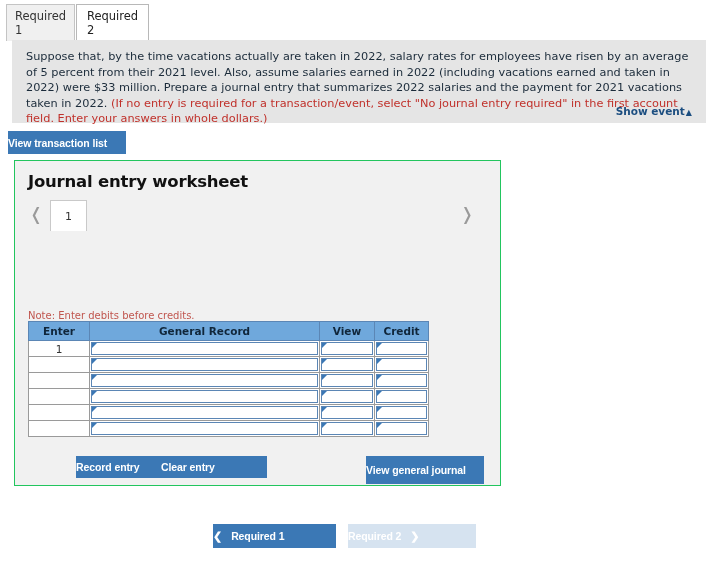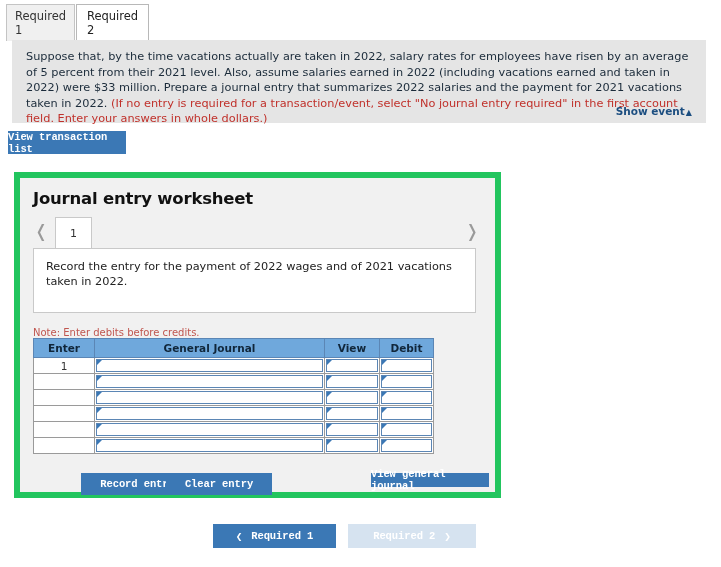--- a/index.html
+++ b/index.html
@@ -82,48 +82,47 @@
     cursor: pointer;
     white-space: nowrap;
   }
   .showless .caret { font-size: 8px; margin-left: 1px; }
 
   
   .btn {
     background: #3b78b5;
     color: #ffffff;
     border: none;
-    font-family: Liberation Mono, monospace;
+    font-family: Liberation Sans, sans-serif;
     font-size: 10.5px;
     font-weight: bold;
     display: flex;
     align-items: center;
-    justify-content: center;
     cursor: pointer;
     box-sizing: border-box;
     letter-spacing: -0.1px;
   }
 
   .view-transaction-btn {
     position: absolute;
     left: 8px;
     top: 131px;
     width: 118px;
     height: 23px;
   }
 
   
   .panel {
     position: absolute;
     left: 14px;
-    top: 172px;
+    top: 160px;
     width: 487px;
     height: 326px;
     background: #f1f1f1;
-    border: 6px solid #22c55e;
+    border: 1px solid #22c55e;
     box-sizing: border-box;
     padding-left: 48px;
   }
   .panel-title {
     position: absolute;
     left: 13px;
     top: 11px;
     font-size: 16.5px;
     font-weight: bold;
     color: #111111;
@@ -262,21 +261,21 @@
     left: 146px;
     top: 295px;
     width: 106px;
     height: 22px;
   }
   .view-journal-btn {
     position: absolute;
     left: 351px;
     top: 295px;
     width: 118px;
-    height: 14px;
+    height: 28px;
   }
 
   
   .nav-req1 {
     position: absolute;
     left: 213px;
     top: 524px;
     width: 123px;
     height: 24px;
     gap: 9px;
@@ -322,39 +321,36 @@
   <div class="panel-title">Journal entry worksheet</div>
 
   <div class="pager">
     <div class="pager-arrow left">❬</div>
     <div class="pager-tab">
       <span>1</span>
     </div>
     <div class="pager-arrow right">❭</div>
   </div>
 
-  <div class="record-box">
-    <span>Record the entry for the payment of 2022 wages and of 2021 vacations taken in 2022.</span>
-  </div>
 
   <div class="note">Note: Enter debits before credits.</div>
 
   <table class="jtable">
     <colgroup>
       <col class="col-event">
         <col class="col-gj">
         <col class="col-debit">
         <col class="col-credit">
     </colgroup>
     <thead>
       <tr>
         <th>Enter</th>
-        <th>General Journal</th>
+        <th>General Record</th>
         <th>View</th>
-        <th>Debit</th>
+        <th>Credit</th>
       </tr>
     </thead>
     <tbody>
       <tr>
         <td class="event-num">1</td>
         <td>
             <div class="cellbox"></div>
           </td>
         <td>
             <div class="cellbox"></div>

